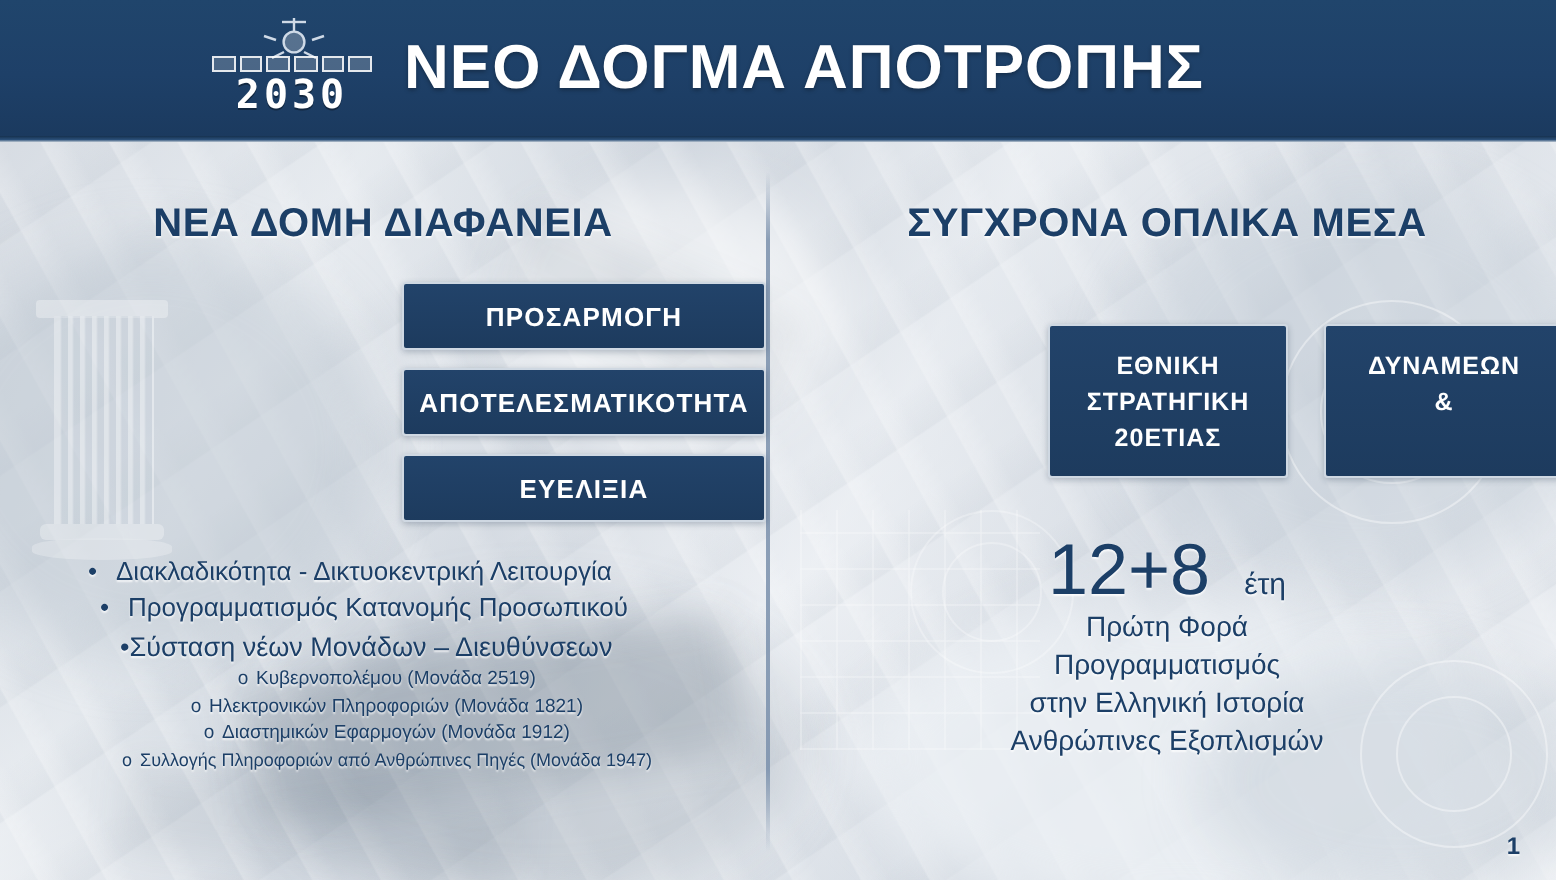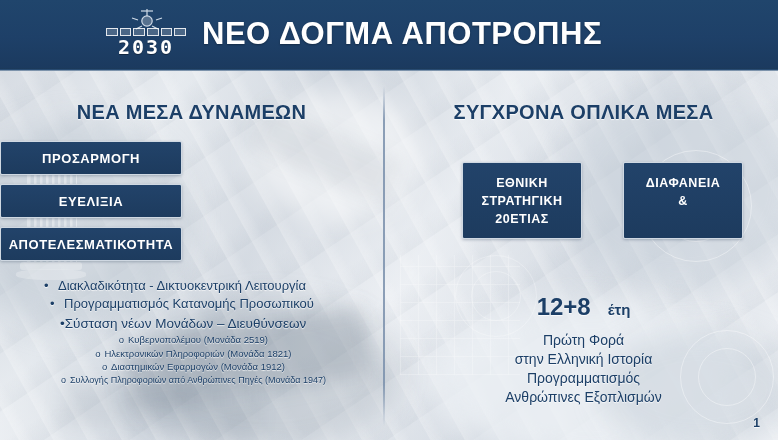--- a/index.html
+++ b/index.html
@@ -213,21 +213,21 @@
     letter-spacing: .3px;
     margin-top: 15px;
     text-shadow: 0 1px 1px rgba(255,255,255,.85);
   }
 
   
   .boxes {
     margin-top: 17px;
     display: flex;
     flex-direction: column;
-    align-items: flex-start;
+    align-items: flex-end;
     gap: 9px;
   }
   .box {
     background: linear-gradient(180deg, #22436a 0%, #1d3b5e 100%);
     border: 1.4px solid #cfd8e2;
     color: #ffffff;
     font-size: 13px;
     font-weight: 700;
     letter-spacing: .6px;
     text-align: center;
@@ -255,22 +255,22 @@
   .lvl3 { font-size: 9.5px; text-align: center; }
   .lvl3 .dot { display:inline-block; width: 13px; }
   .lvl4 { font-size: 9px; text-align: center; }
   .lvl4 .dot { display:inline-block; width: 13px; }
   .bold { font-weight: 700; }
 
   
   .boxes-row {
     margin-top: 38px;
     display: flex;
-    justify-content: center;
-    gap: 41px;
+    justify-content: flex-end;
+    gap: 18px;
     margin-left: 38px;
   }
   .box-tall {
     background: linear-gradient(180deg, #22436a 0%, #1d3b5e 100%);
     border: 1.4px solid #cfd8e2;
     color: #ffffff;
     font-size: 12.5px;
     font-weight: 700;
     letter-spacing: .5px;
     text-align: center;
@@ -281,35 +281,34 @@
     box-shadow: 0 1px 3px rgba(30,50,75,.28);
   }
 
   #figure-block {
     margin-top: 28px;
     text-align: center;
     color: #1c3f67;
     text-shadow: 0 1px 1px rgba(255,255,255,.85);
   }
   #figure-value {
-    font-size: 24px;
-    font-weight: 700;
+    font-size: 36px;
+    font-weight: 400;
     letter-spacing: 0px;
     line-height: 1;
     display: inline-block;
-    margin-top: 28px;
   }
   #figure-unit {
     font-size: 15px;
-    font-weight: 700;
+    font-weight: 400;
     vertical-align: baseline;
     margin-left: 17px;
   }
   #figure-lines {
-    margin-top: 12px;
+    margin-top: 1px;
     font-size: 14px;
     line-height: 1.34;
   }
   #figure-lines div { white-space: nowrap; }
 
   #page-number {
     position: absolute;
     right: 18px;
     bottom: 10px;
     color: #1c3f67;
@@ -382,26 +381,26 @@
         <div class="logo-year">2030</div>
       </div>
       <div id="slide-title">ΝΕΟ ΔΟΓΜΑ ΑΠΟΤΡΟΠΗΣ</div>
     </div>
   </div>
   <div id="header-underline"></div>
 
   <div id="divider"></div>
 
   <div class="col" id="col-left">
-    <div class="col-title">ΝΕΑ ΜΕΣΑ ΔΥΝΑΜΕΩΝ</div>
+    <div class="col-title">ΝΕΑ ΔΟΜΗ ΔΙΑΦΑΝΕΙΑ</div>
 
     <div class="boxes">
       <div class="box">ΠΡΟΣΑΡΜΟΓΗ</div>
+      <div class="box">ΑΠΟΤΕΛΕΣΜΑΤΙΚΟΤΗΤΑ</div>
       <div class="box">ΕΥΕΛΙΞΙΑ</div>
-      <div class="box">ΑΠΟΤΕΛΕΣΜΑΤΙΚΟΤΗΤΑ</div>
     </div>
 
     <ul id="bullet-list">
       <li class="lvl1">
         <span class="dot">•</span><span>Διακλαδικότητα - Δικτυοκεντρική Λειτουργία</span>
       </li>
       <li class="lvl1" style="padding-left:50px;">
         <span class="dot">•</span><span>Προγραμματισμός Κατανομής Προσωπικού</span>
       </li>
       <li class="lvl2">
@@ -425,32 +424,32 @@
   <div class="col" id="col-right">
     <div class="col-title">ΣΥΓΧΡΟΝΑ ΟΠΛΙΚΑ ΜΕΣΑ</div>
 
     <div class="boxes-row">
       <div class="box-tall">
         <div>ΕΘΝΙΚΗ</div>
         <div>ΣΤΡΑΤΗΓΙΚΗ</div>
         <div>20ΕΤΙΑΣ</div>
       </div>
       <div class="box-tall">
-        <div>ΔΙΑΦΑΝΕΙΑ</div>
+        <div>ΔΥΝΑΜΕΩΝ</div>
         <div>&amp;</div>
       </div>
     </div>
 
     <div id="figure-block">
       <div>
         <span id="figure-value">12+8</span><span id="figure-unit">έτη</span>
       </div>
       <div id="figure-lines">
         <div>Πρώτη Φορά</div>
+        <div>Προγραμματισμός</div>
         <div>στην Ελληνική Ιστορία</div>
-        <div>Προγραμματισμός</div>
         <div>Ανθρώπινες Εξοπλισμών</div>
       </div>
     </div>
   </div>
 
   <div id="page-number">1</div>
 </div>
 
 </body></html>

